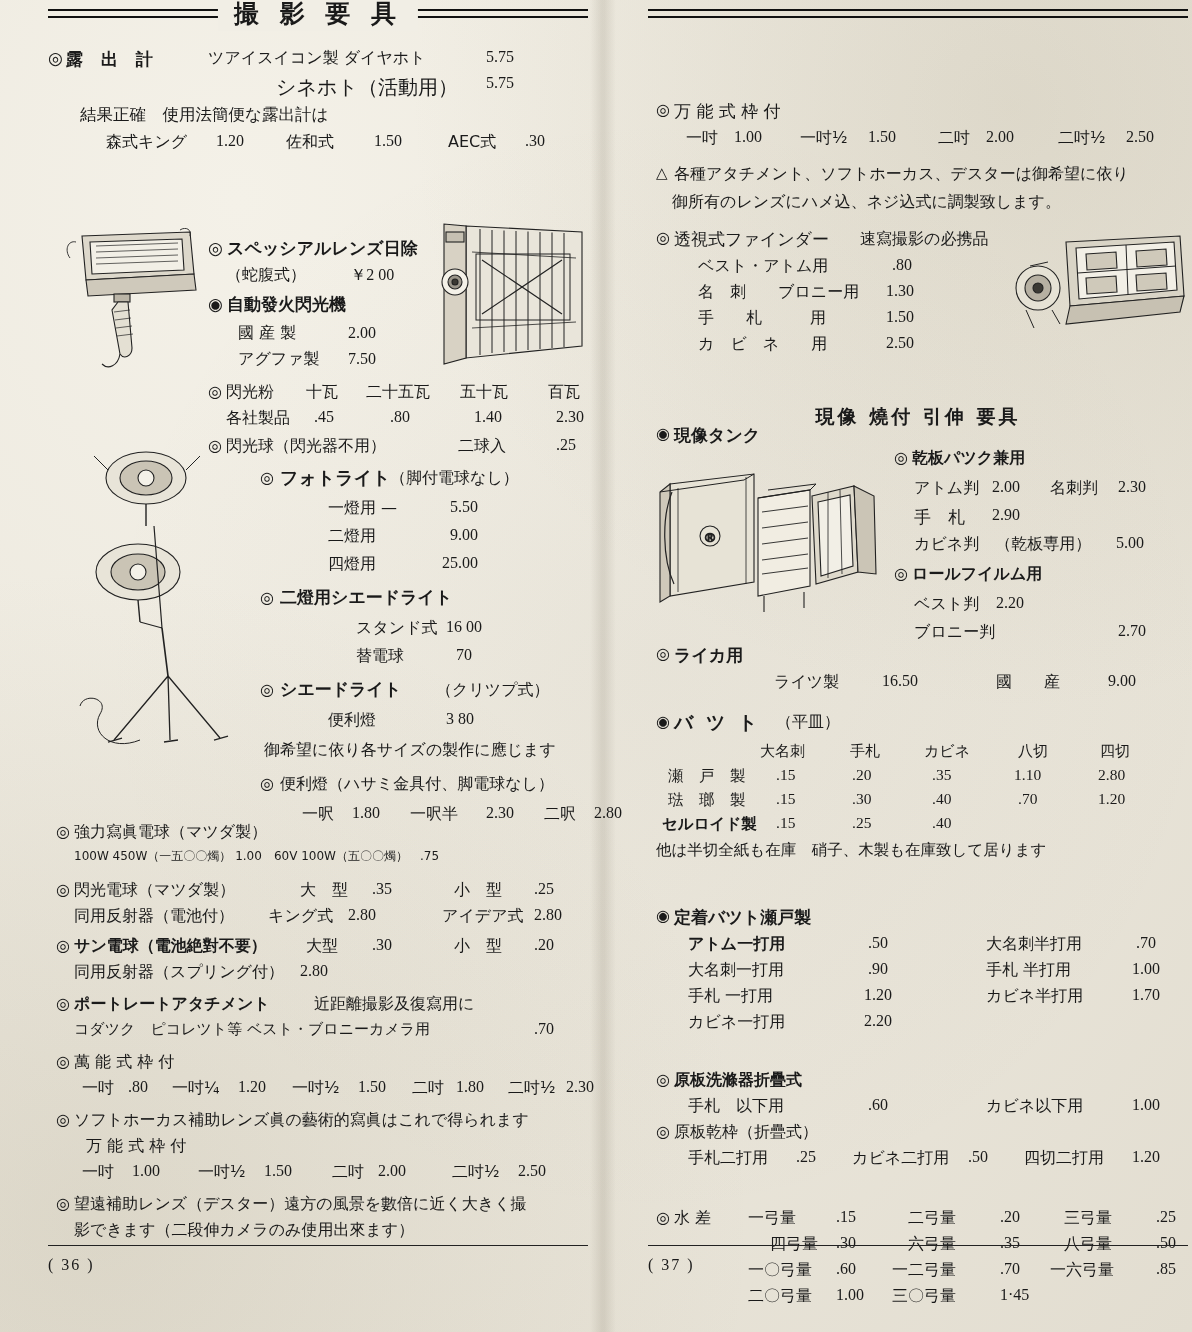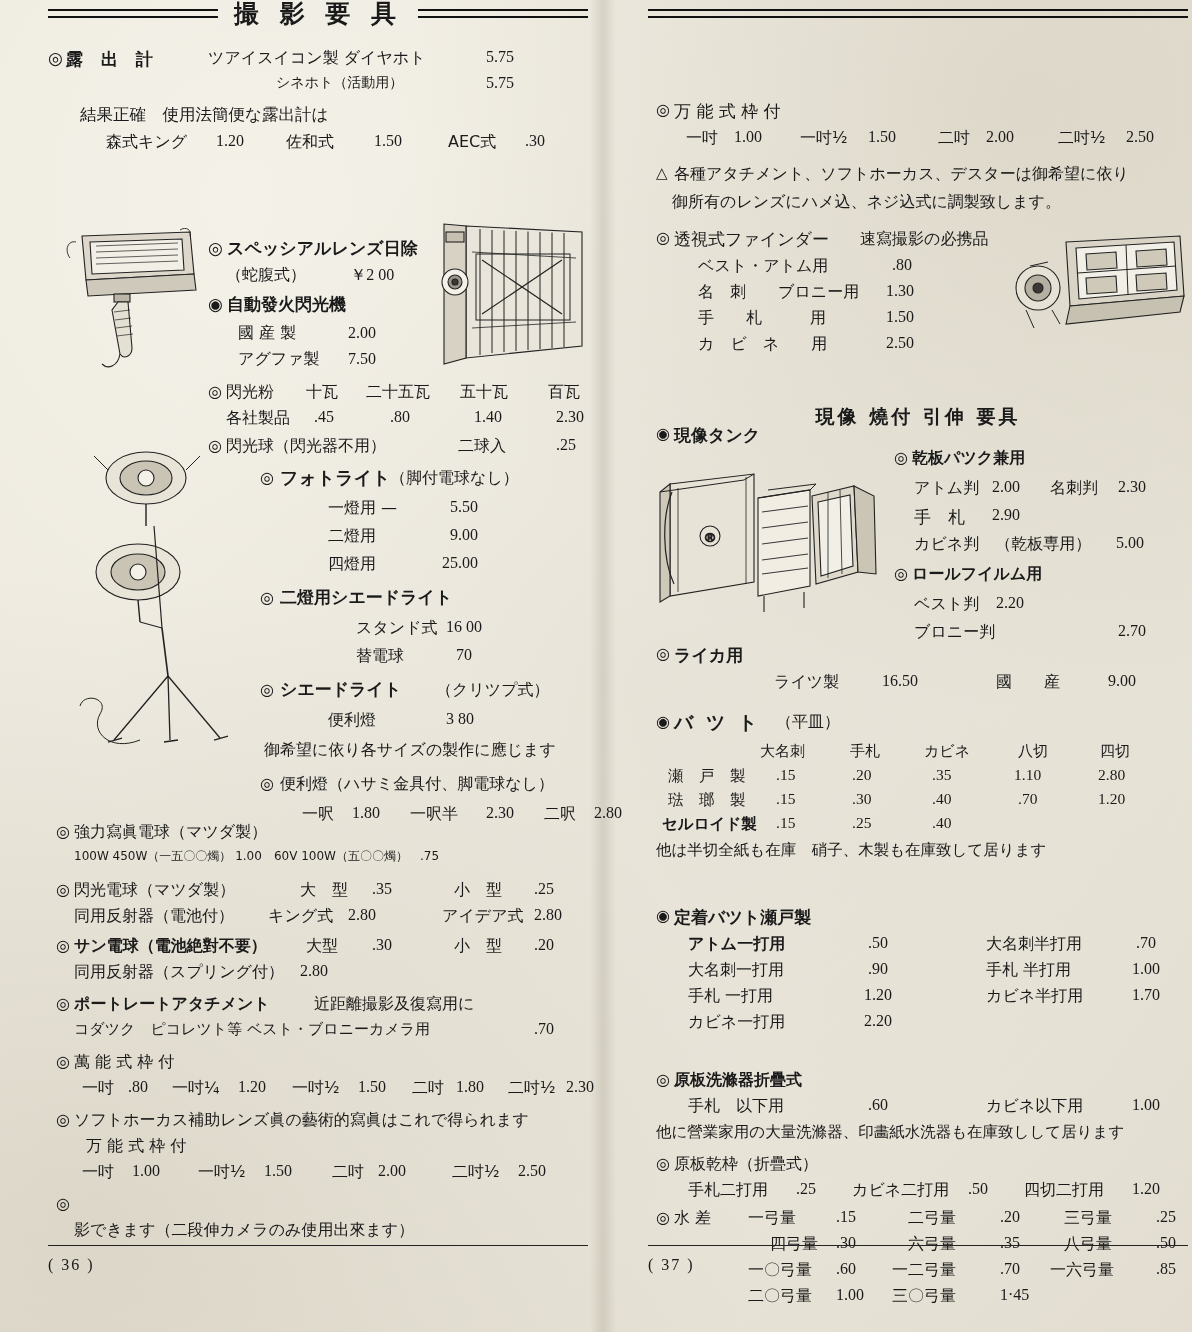--- a/index.html
+++ b/index.html
@@ -136,21 +136,21 @@
     <div class="banner">
       <div class="rules"></div>
       <div class="title jp">撮 影 要 具</div>
     </div>
 
     <div class="sec" style="margin-top:14px; height:118px;">
       <span class="abs jp" style="left:0; top:0; font-size:17px;">◎</span>
       <span class="abs jp b" style="left:18px; top:0; font-size:17px; letter-spacing:6px;">露 出 計</span>
       <span class="abs jp" style="left:160px; top:0; font-size:16px;">ツアイスイコン製 ダイヤホト</span>
       <span class="abs num" style="left:438px; top:0; font-size:16px;">5.75</span>
-      <span class="abs jp" style="left:228px; top:26px; font-size:14px;">シネホト（活動用）</span>
+      <span class="abs jp" style="left:228px; top:26px; font-size:20px;">シネホト（活動用）</span>
       <span class="abs num" style="left:438px; top:26px; font-size:16px;">5.75</span>
       <span class="abs jp" style="left:32px; top:56px; font-size:16.5px;">結果正確　使用法簡便な露出計は</span>
       <span class="abs jp" style="left:58px; top:84px; font-size:16px;">森式キング</span>
       <span class="abs num" style="left:168px; top:84px; font-size:16px;">1.20</span>
       <span class="abs jp" style="left:238px; top:84px; font-size:16px;">佐和式</span>
       <span class="abs num" style="left:326px; top:84px; font-size:16px;">1.50</span>
       <span class="abs jp" style="left:400px; top:84px; font-size:16px;">AEC式</span>
       <span class="abs num" style="left:477px; top:84px; font-size:16px;">.30</span>
     </div>
 
@@ -400,20 +400,21 @@
         <span class="abs jp" style="left:142px; top:0; font-size:16px;">一吋½</span>
         <span class="abs num" style="left:208px; top:0; font-size:16px;">1.50</span>
         <span class="abs jp" style="left:276px; top:0; font-size:16px;">二吋</span>
         <span class="abs num" style="left:322px; top:0; font-size:16px;">2.00</span>
         <span class="abs jp" style="left:396px; top:0; font-size:16px;">二吋½</span>
         <span class="abs num" style="left:462px; top:0; font-size:16px;">2.50</span>
       </div>
 
       <div style="position:relative; height:26px;">
         <span class="abs jp" style="left:0;top:0;">◎</span>
+        <span class="abs jp" style="left:18px; top:0; font-size:16px;">望遠補助レンズ（デスター）遠方の風景を數倍に近く大きく撮</span>
       </div>
       <div style="position:relative; height:26px;">
         <span class="abs jp" style="left:18px; top:0; font-size:16px;">影できます（二段伸カメラのみ使用出來ます）</span>
       </div>
     </div>
 
     <div class="foot">
       <div class="rule"></div>
       <div class="pg">( 36 )</div>
     </div>
@@ -631,23 +632,20 @@
       <div style="position:relative; height:26px;">
         <span class="abs jp" style="left:0;top:0;">◎</span>
         <span class="abs jp b" style="left:18px; top:0; font-size:16px;">原板洗滌器折疊式</span>
       </div>
       <div style="position:relative; height:26px;">
         <span class="abs jp" style="left:32px; top:0; font-size:16px;">手札　以下用</span>
         <span class="abs num" style="left:212px; top:0; font-size:16px;">.60</span>
         <span class="abs jp" style="left:330px; top:0; font-size:16px;">カビネ以下用</span>
         <span class="abs num" style="left:476px; top:0; font-size:16px;">1.00</span>
       </div>
-      <div style="position:relative; height:32px;">
-        <span class="abs jp" style="left:0; top:0; font-size:15.5px;">他に營業家用の大量洗滌器、印畵紙水洗器も在庫致しして居ります</span>
-      </div>
       <div style="position:relative; height:26px;">
         <span class="abs jp" style="left:0;top:0;">◎</span>
         <span class="abs jp" style="left:18px; top:0; font-size:16px;">原板乾枠（折疊式）</span>
       </div>
       <div style="position:relative; height:34px;">
         <span class="abs jp" style="left:32px; top:0; font-size:16px;">手札二打用</span>
         <span class="abs num" style="left:140px; top:0; font-size:16px;">.25</span>
         <span class="abs jp" style="left:196px; top:0; font-size:16px;">カビネ二打用</span>
         <span class="abs num" style="left:312px; top:0; font-size:16px;">.50</span>
         <span class="abs jp" style="left:368px; top:0; font-size:16px;">四切二打用</span>

